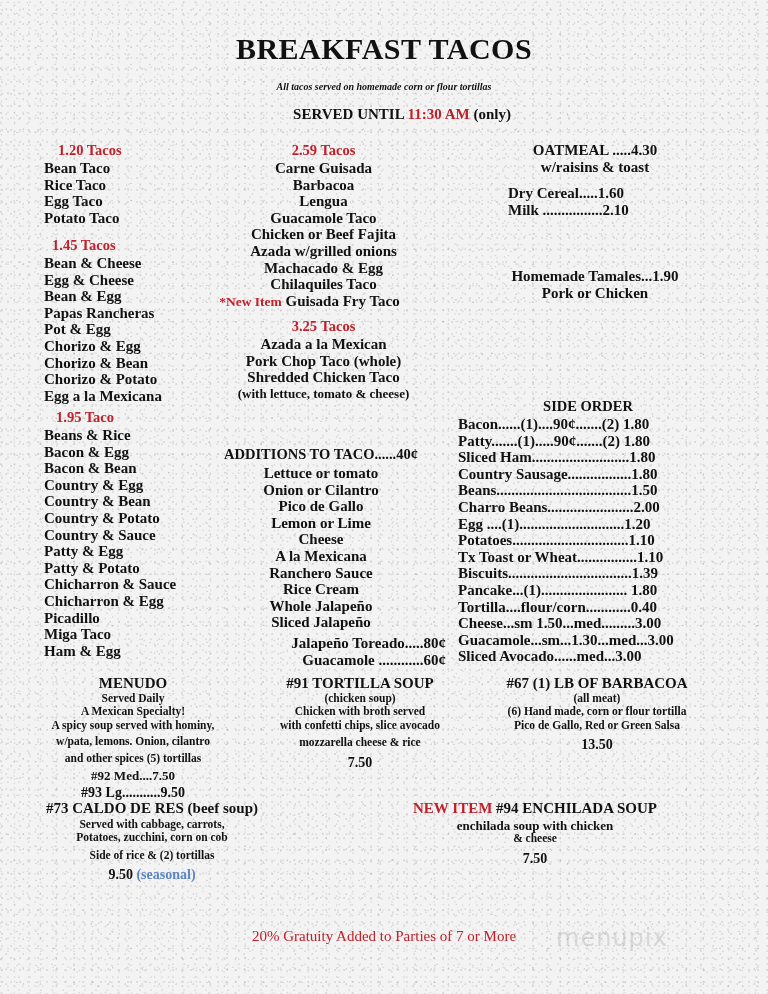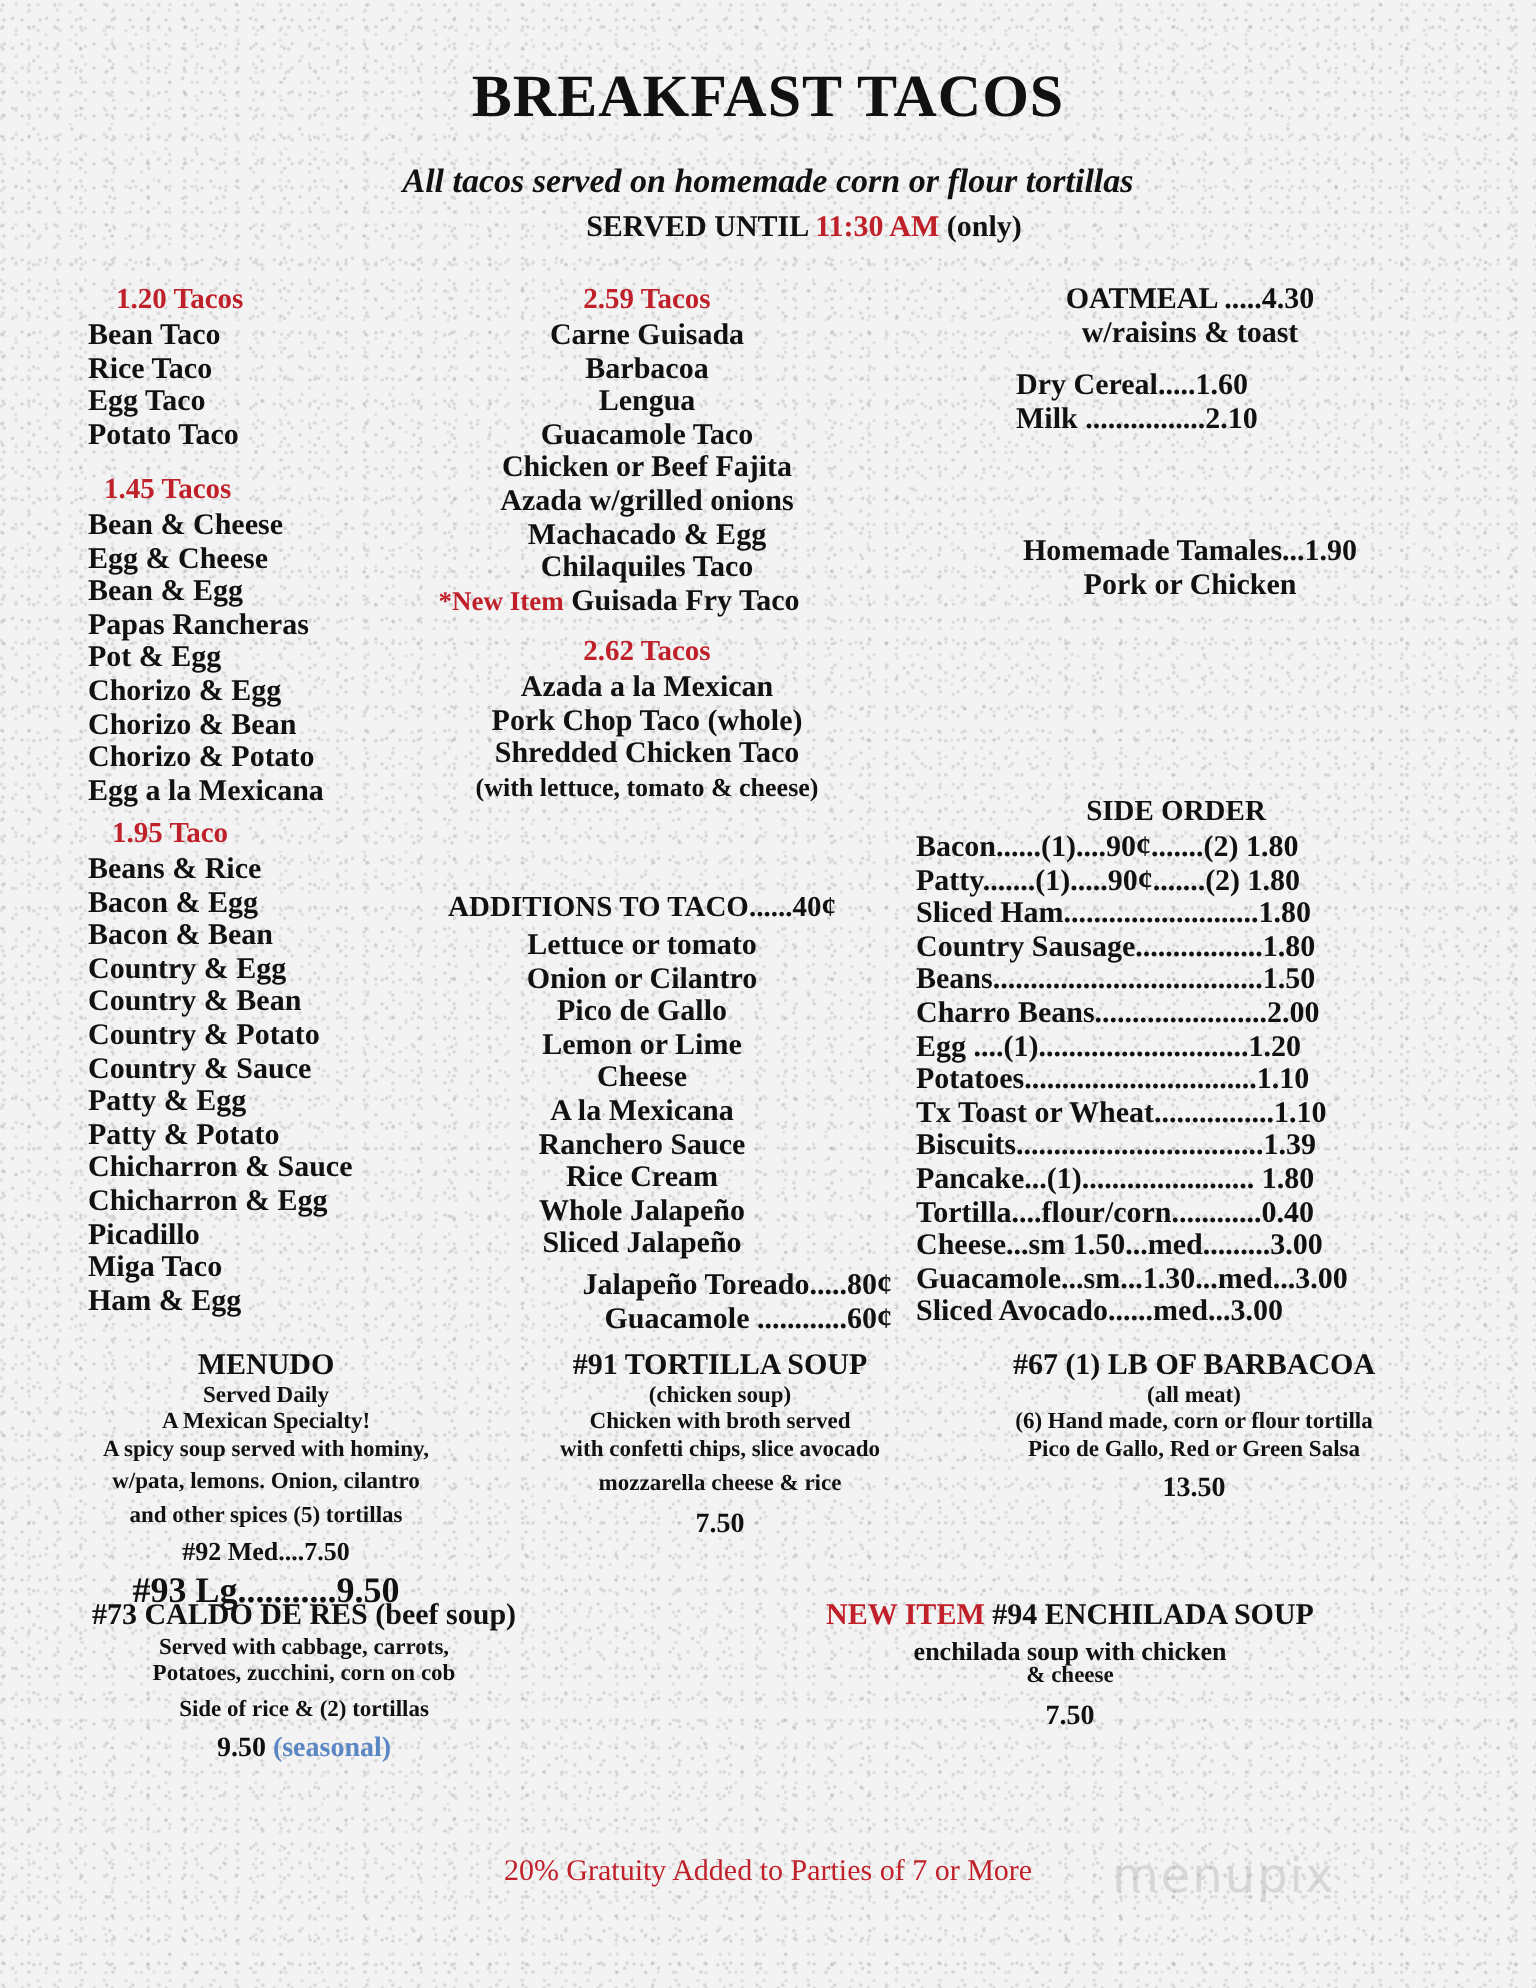--- a/index.html
+++ b/index.html
@@ -57,21 +57,21 @@
     top: 32px; left: 0; width: 768px;
     text-align: center;
     font-size: 30px;
     font-weight: bold;
     letter-spacing: .5px;
   }
   .subtitle {
     position: absolute;
     top: 81px; left: 0; width: 768px;
     text-align: center;
-    font-size: 17px;
+    font-size: 10px;
     font-weight: bold;
     font-style: italic;
   }
   .served {
     position: absolute;
     top: 106px; left: 0; width: 768px;
     text-align: center;
     font-size: 15px;
     font-weight: bold;
     margin-left: 18px;
@@ -213,21 +213,21 @@
     <div class="it">Azada w/grilled onions</div>
     <div class="it">Machacado &amp; Egg</div>
     <div class="it">Chilaquiles Taco</div>
     <div class="it" style="margin-left:-28px">
       <span class="red" style="font-size:13.5px">*New Item</span>
       <span>Guisada Fry Taco</span>
     </div>
   </div>
 
   <div class="blk ctr" id="c-325">
-    <div class="hdr">2.62 Tacos</div>
+    <div class="hdr">3.25 Tacos</div>
     <div class="it">Azada a la Mexican</div>
     <div class="it">Pork Chop Taco (whole)</div>
     <div class="it">Shredded Chicken Taco</div>
     <div class="it sm">(with lettuce, tomato &amp; cheese)</div>
   </div>
 
   <div class="blk ctr" id="c-add">
     <div class="hdr-blk" style="margin-bottom:2px">ADDITIONS TO TACO......40¢</div>
     <div class="it">Lettuce or tomato</div>
     <div class="it">Onion or Cilantro</div>
@@ -280,21 +280,21 @@
   </div>
 
   <div class="blk ctr" id="b-menudo">
     <div class="pname">MENUDO</div>
     <div class="pline">Served Daily</div>
     <div class="pline">A Mexican Specialty!</div>
     <div class="pline">A spicy soup served with hominy,</div>
     <div class="pline" style="margin-top:3px">w/pata, lemons. Onion, cilantro</div>
     <div class="pline" style="margin-top:3px">and other spices (5) tortillas</div>
     <div class="pprice" style="font-size:13px;margin-top:3px">#92   Med....7.50</div>
-    <div class="pprice" style="font-size:18px;margin-top:1px">#93 Lg...........9.50</div>
+    <div class="pprice" style="font-size:14px;margin-top:1px">#93 Lg...........9.50</div>
   </div>
 
   <div class="blk ctr" id="b-tortilla">
     <div class="pname">#91 TORTILLA  SOUP</div>
     <div class="pline">(chicken soup)</div>
     <div class="pline">Chicken with broth served</div>
     <div class="pline">with confetti chips, slice avocado</div>
     <div class="pline" style="margin-top:4px">mozzarella cheese &amp; rice</div>
     <div class="pprice">7.50</div>
   </div>

